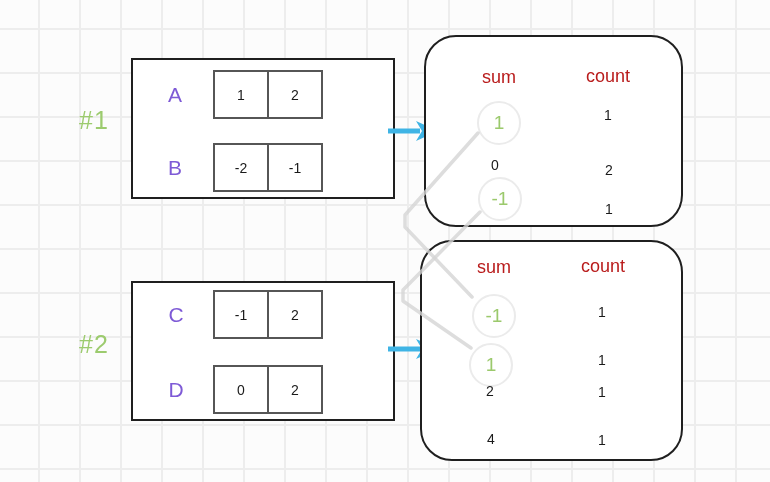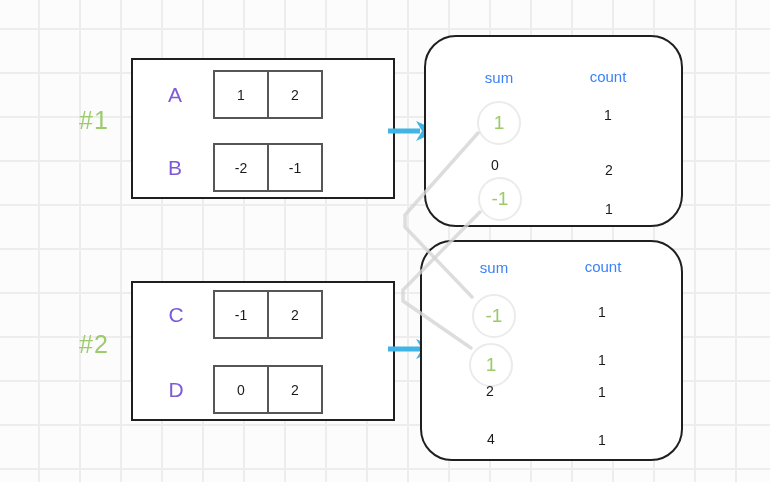--- a/index.html
+++ b/index.html
@@ -22,21 +22,21 @@
   
   .abox{position:absolute;background:#ffffff;border:2px solid #1f1f1f;box-sizing:border-box;}
   .aletter{font-size:21px;color:#7e5ad6;}
   .cellpair{position:absolute;display:flex;border:2px solid #565656;background:#fff;box-sizing:border-box;}
   .cell{width:52px;height:45px;display:flex;align-items:center;justify-content:center;
         font-size:14px;color:#1a1a1a;}
   .cell + .cell{border-left:2px solid #565656;}
 
   
   .stable{position:absolute;background:#ffffff;border:2px solid #1f1f1f;border-radius:32px;box-sizing:border-box;}
-  .hdr{font-size:15px;color:#3b82f6;}
+  .hdr{font-size:18px;color:#b91c1c;}
   .val{font-size:14px;color:#1a1a1a;}
   .circ{width:44px;height:44px;border:2px solid #ebebeb;border-radius:50%;
         display:flex;align-items:center;justify-content:center;
         font-size:19px;color:#9bc96c;background:#fff;box-sizing:border-box;}
 
   .arrow{position:absolute;}
   .connectors{position:absolute;left:0;top:0;pointer-events:none;}
 </style>
 </head>
 <body>

